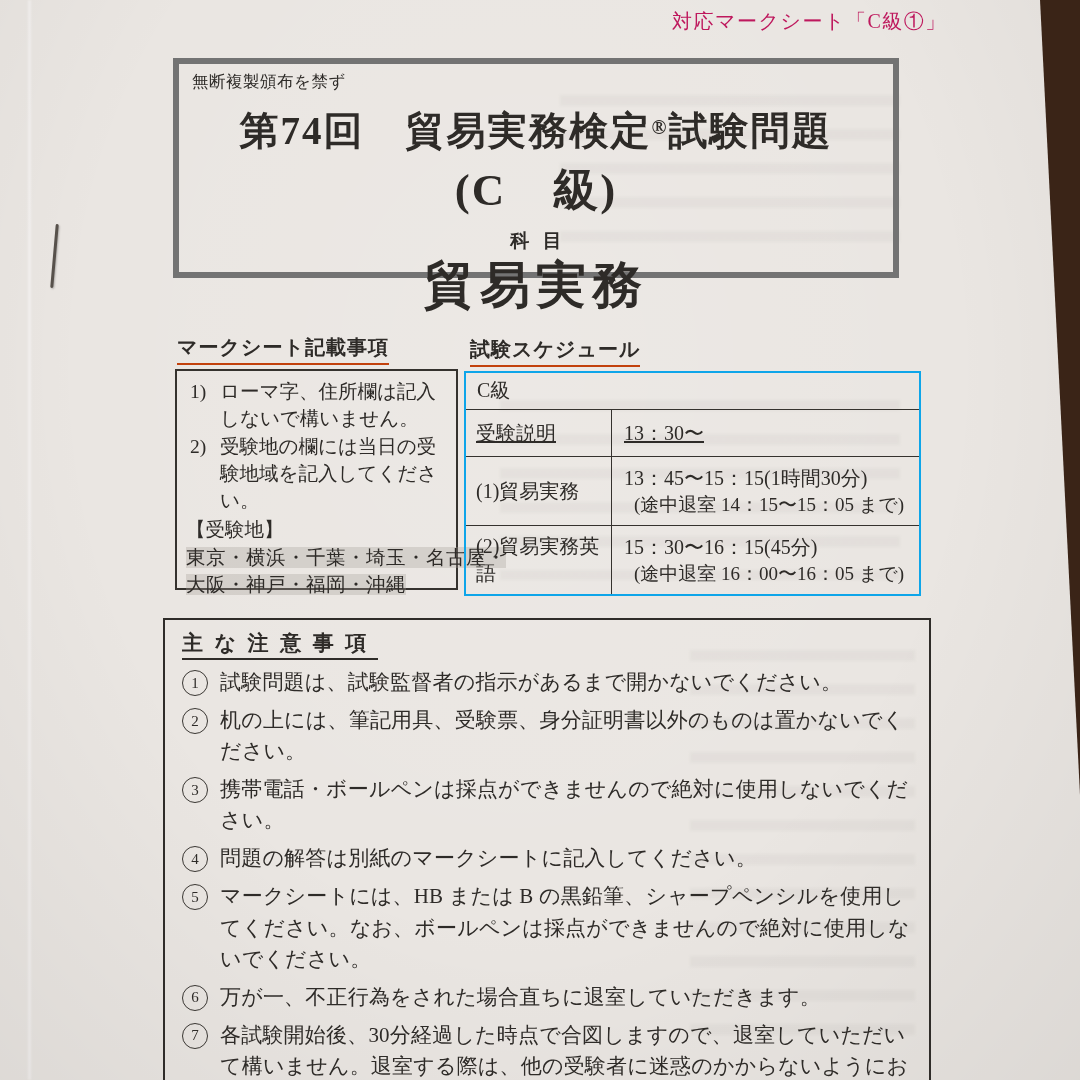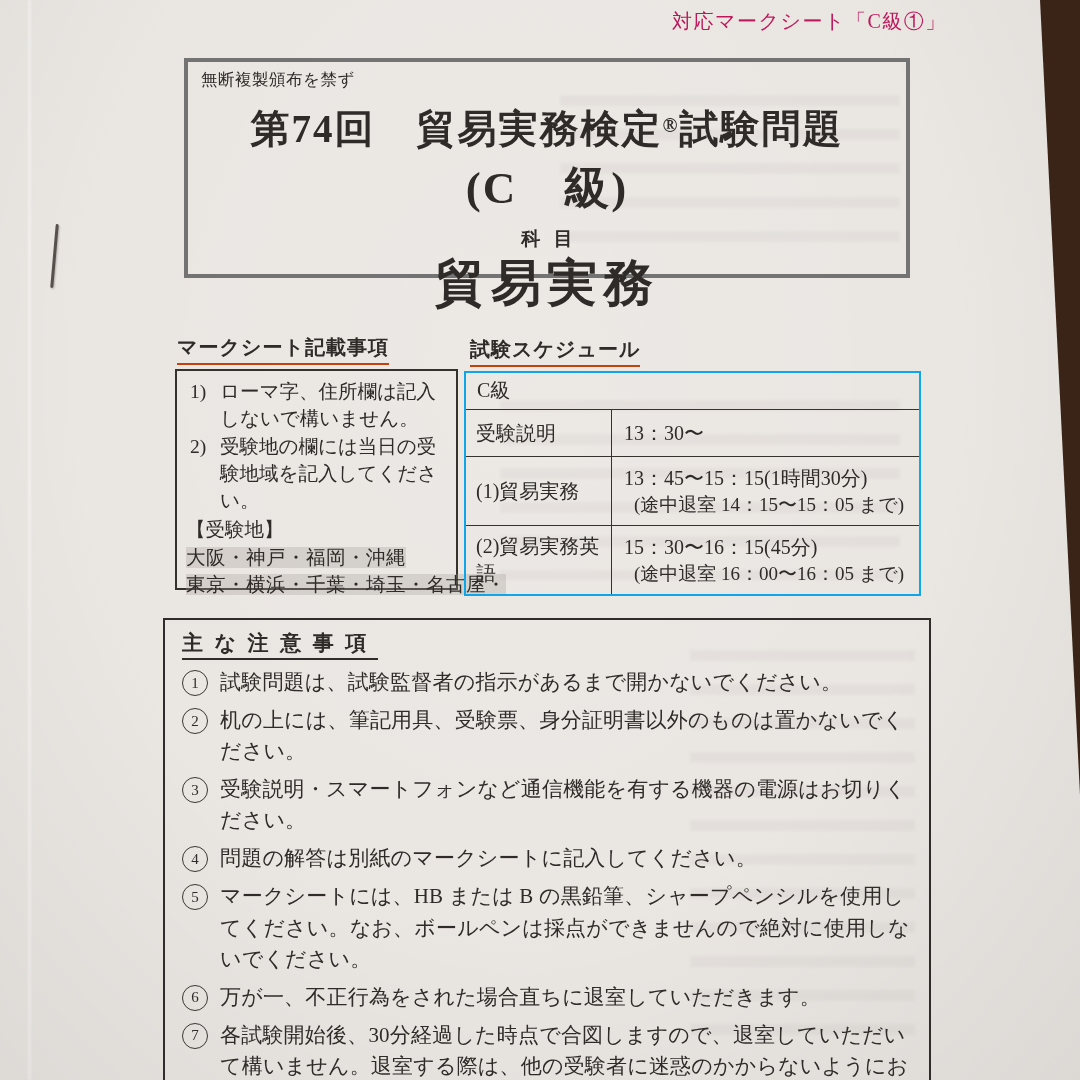--- a/index.html
+++ b/index.html
@@ -45,22 +45,22 @@
       rgba(105,100,95,0.10) 0 11px, rgba(105,100,95,0) 11px 34px);
   }
 
   .corner-label{
     position:absolute;left:672px;top:8px;
     font-size:20px;letter-spacing:1.5px;color:#be185d;
   }
 
   
   .title-box{
-    position:absolute;left:184px;top:58px;width:726px;height:220px;
-    border:4px solid #737373;box-sizing:border-box;
+    position:absolute;left:173px;top:58px;width:726px;height:220px;
+    border:6px solid #737373;box-sizing:border-box;
   }
   .no-copy{position:absolute;left:13px;top:7px;font-size:16.5px;letter-spacing:.5px;}
   .t-main{margin-top:40px;text-align:center;font-size:39px;font-weight:bold;letter-spacing:2px;white-space:nowrap;}
   .t-main .reg{font-size:20px;vertical-align:10px;}
   .t-grade{text-align:center;font-size:45px;font-weight:bold;margin-top:2px;letter-spacing:2px;}
   .t-subject-label{text-align:center;font-size:19px;font-weight:bold;letter-spacing:.7em;text-indent:.7em;margin-top:8px;}
   .t-subject{text-align:center;font-size:50px;font-weight:bold;letter-spacing:6px;margin-top:-2px;}
   .t-date{text-align:center;font-size:22px;margin-top:0px;letter-spacing:1px;}
 
   
@@ -89,21 +89,21 @@
     position:absolute;left:464px;top:371px;width:457px;
     border:2px solid #0ea5e9;box-sizing:border-box;font-size:20px;
   }
   .sched .hdr{padding:4px 11px 5px 11px;border-bottom:1.5px solid #35322e;}
   .srow{display:flex;border-bottom:1.5px solid #35322e;}
   .srow:last-child{border-bottom:none;}
   .scell-l{flex:0 0 146px;border-right:1.5px solid #35322e;padding:6px 10px;display:flex;align-items:center;box-sizing:border-box;}
   .scell-r{flex:1;padding:6px 12px;box-sizing:border-box;display:flex;flex-direction:column;justify-content:center;}
   .s-time{white-space:nowrap;}
   .s-note{white-space:nowrap;padding-left:10px;font-size:19px;}
-  .row-simple{min-height:46px;}
+  .row-simple{min-height:46px;text-decoration:underline;}
   .row-tall{min-height:68px;}
 
   
   .notice-box{
     position:absolute;left:163px;top:618px;width:768px;height:470px;
     border:2.5px solid #2f2c29;box-sizing:border-box;
     padding:9px 14px 0 15px;
   }
   .notice-heading{
     display:inline-block;font-size:21px;font-weight:bold;
@@ -149,22 +149,22 @@
     <div class="mark-box">
       <div class="mk-item">
         <span class="mk-num">1)</span>
         <span class="mk-text">ローマ字、住所欄は記入しないで構いません。</span>
       </div>
       <div class="mk-item">
         <span class="mk-num">2)</span>
         <span class="mk-text">受験地の欄には当日の受験地域を記入してください。</span>
       </div>
       <div class="venue-label">【受験地】</div>
+      <div class="venue-line"><span>東京・横浜・千葉・埼玉・名古屋・</span></div>
       <div class="venue-line"><span>大阪・神戸・福岡・沖縄</span></div>
-      <div class="venue-line"><span>東京・横浜・千葉・埼玉・名古屋・</span></div>
     </div>
 
     <div class="sec-heading" id="h-schedule">試験スケジュール</div>
     <div class="sched">
       <div class="hdr">C級</div>
       <div class="srow row-simple">
         <div class="scell-l">受験説明</div>
         <div class="scell-r">
           <div class="s-time">13：30〜</div>
         </div>
@@ -191,21 +191,21 @@
       <div class="n-item">
         <span class="n-num">1</span>
         <span class="n-text">試験問題は、試験監督者の指示があるまで開かないでください。</span>
       </div>
       <div class="n-item">
         <span class="n-num">2</span>
         <span class="n-text">机の上には、筆記用具、受験票、身分証明書以外のものは置かないでください。</span>
       </div>
       <div class="n-item">
         <span class="n-num">3</span>
-        <span class="n-text">受験説明・スマートフォンなど通信機能を有する機器の電源はお切りください。</span>
+        <span class="n-text">携帯電話・ボールペンは採点ができませんので絶対に使用しないでください。</span>
       </div>
       <div class="n-item">
         <span class="n-num">4</span>
         <span class="n-text">問題の解答は別紙のマークシートに記入してください。</span>
       </div>
       <div class="n-item">
         <span class="n-num">5</span>
         <span class="n-text">マークシートには、HB または B の黒鉛筆、シャープペンシルを使用してください。なお、ボールペンは採点ができませんので絶対に使用しないでください。</span>
       </div>
       <div class="n-item">

